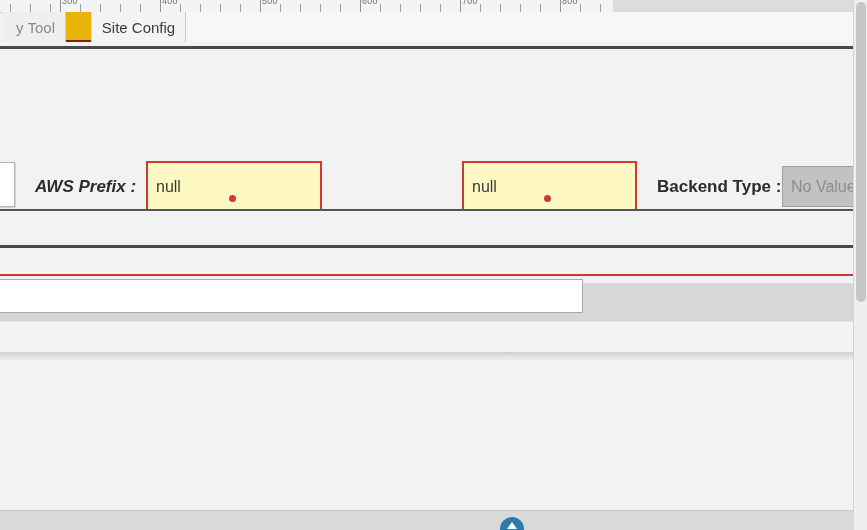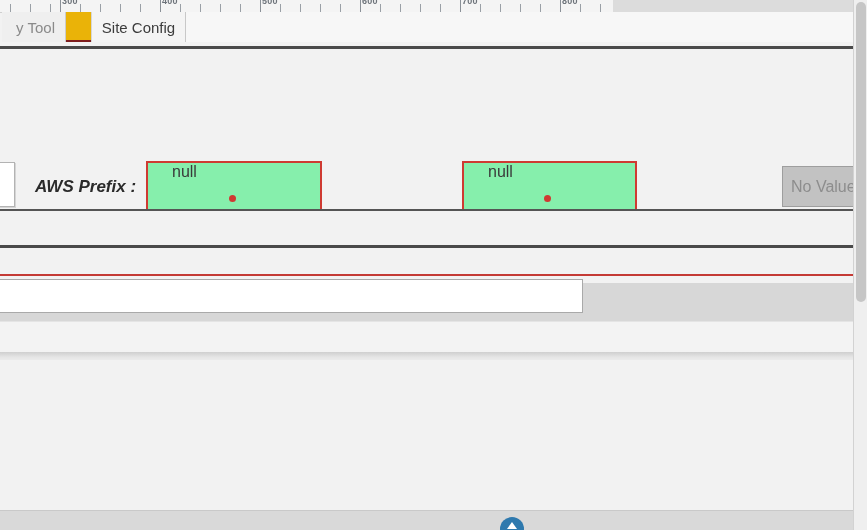--- a/index.html
+++ b/index.html
@@ -20,21 +20,20 @@
   }
 
   
   .ruler {
     position: absolute;
     left: 0; top: 0;
     width: 867px; height: 12px;
     background: #f0f0f0;
     border-bottom: 1px solid #cfcfcf;
     overflow: hidden;
-    font-weight: bold;
   }
   .ruler .rzone {
     position: absolute;
     left: 0; top: 0;
     width: 613px; height: 12px;
     background: #f4f4f4;
   }
   .ruler .rtail {
     position: absolute;
     left: 613px; top: 0;
@@ -138,24 +137,25 @@
     position: absolute;
     font-size: 17px;
     font-weight: bold;
     color: #2b2b2b;
     white-space: nowrap;
     line-height: 1;
   }
   .textbox {
     position: absolute;
     box-sizing: border-box;
-    background: #86efac;
+    background: #fef9c3;
     border: 2px solid #cf3a32;
     display: flex;
-    padding-left: 24px;
+    align-items: center;
+    padding-left: 8px;
     font-size: 16px;
     color: #3a3a3a;
   }
   .reddot {
     position: absolute;
     width: 7px; height: 7px;
     border-radius: 50%;
     background: #cf3a32;
   }
   .disabledbox {
@@ -344,20 +344,21 @@
     <div class="textbox" style="left:146px; top:112px; width:176px; height:51px;">
       <span>null</span>
     </div>
     <div class="reddot" style="left:229px; top:146px;"></div>
 
     <div class="textbox" style="left:462px; top:112px; width:175px; height:51px;">
       <span>null</span>
     </div>
     <div class="reddot" style="left:544px; top:146px;"></div>
 
+    <div class="field-label" style="left:657px; top:129px;">Backend Type :</div>
     <div class="disabledbox" style="left:782px; top:117px; width:88px; height:41px;">
       <span>No Value</span>
     </div>
   </div>
 
   <div class="rule-thin" style="top:209px"></div>
   <div class="midband"></div>
   <div class="rule-dark" style="top:245px"></div>
 
   <div class="lowerband"></div>

